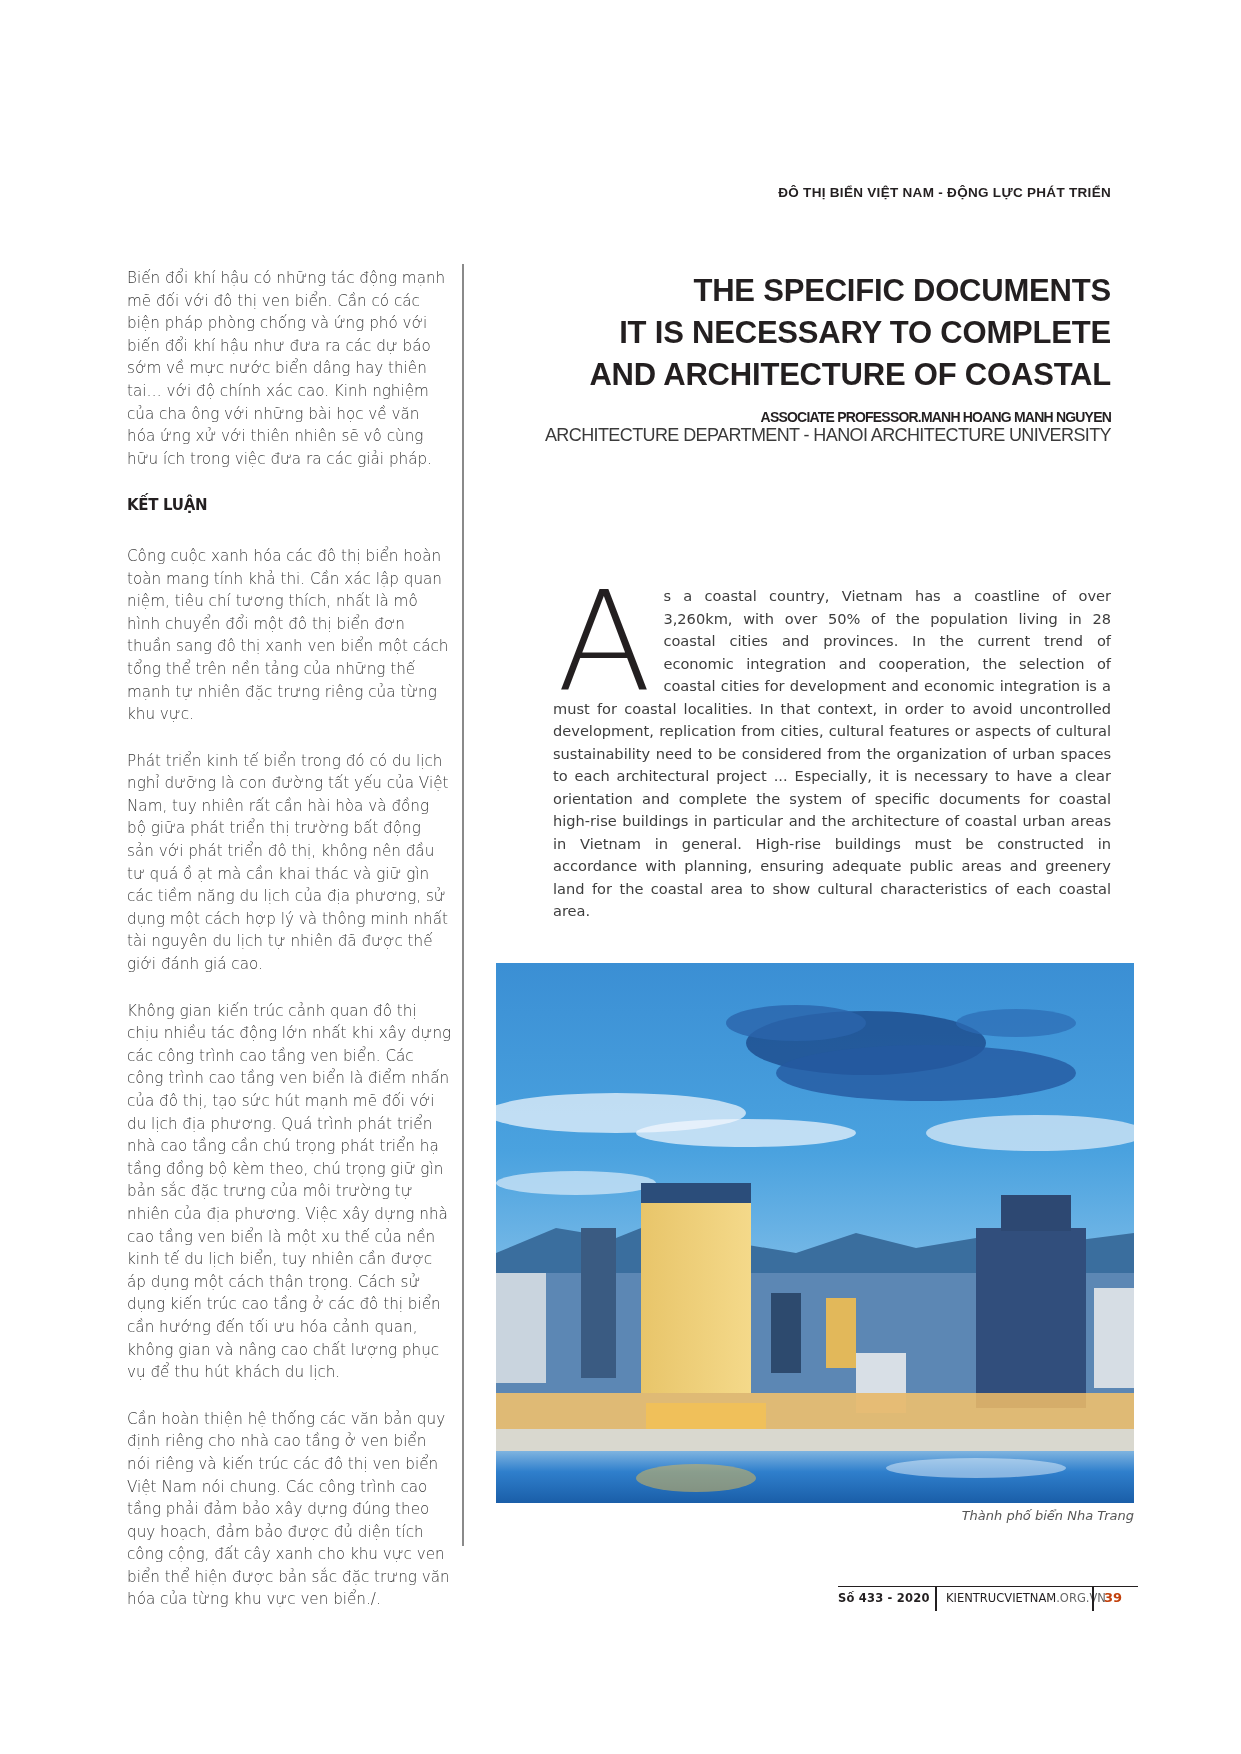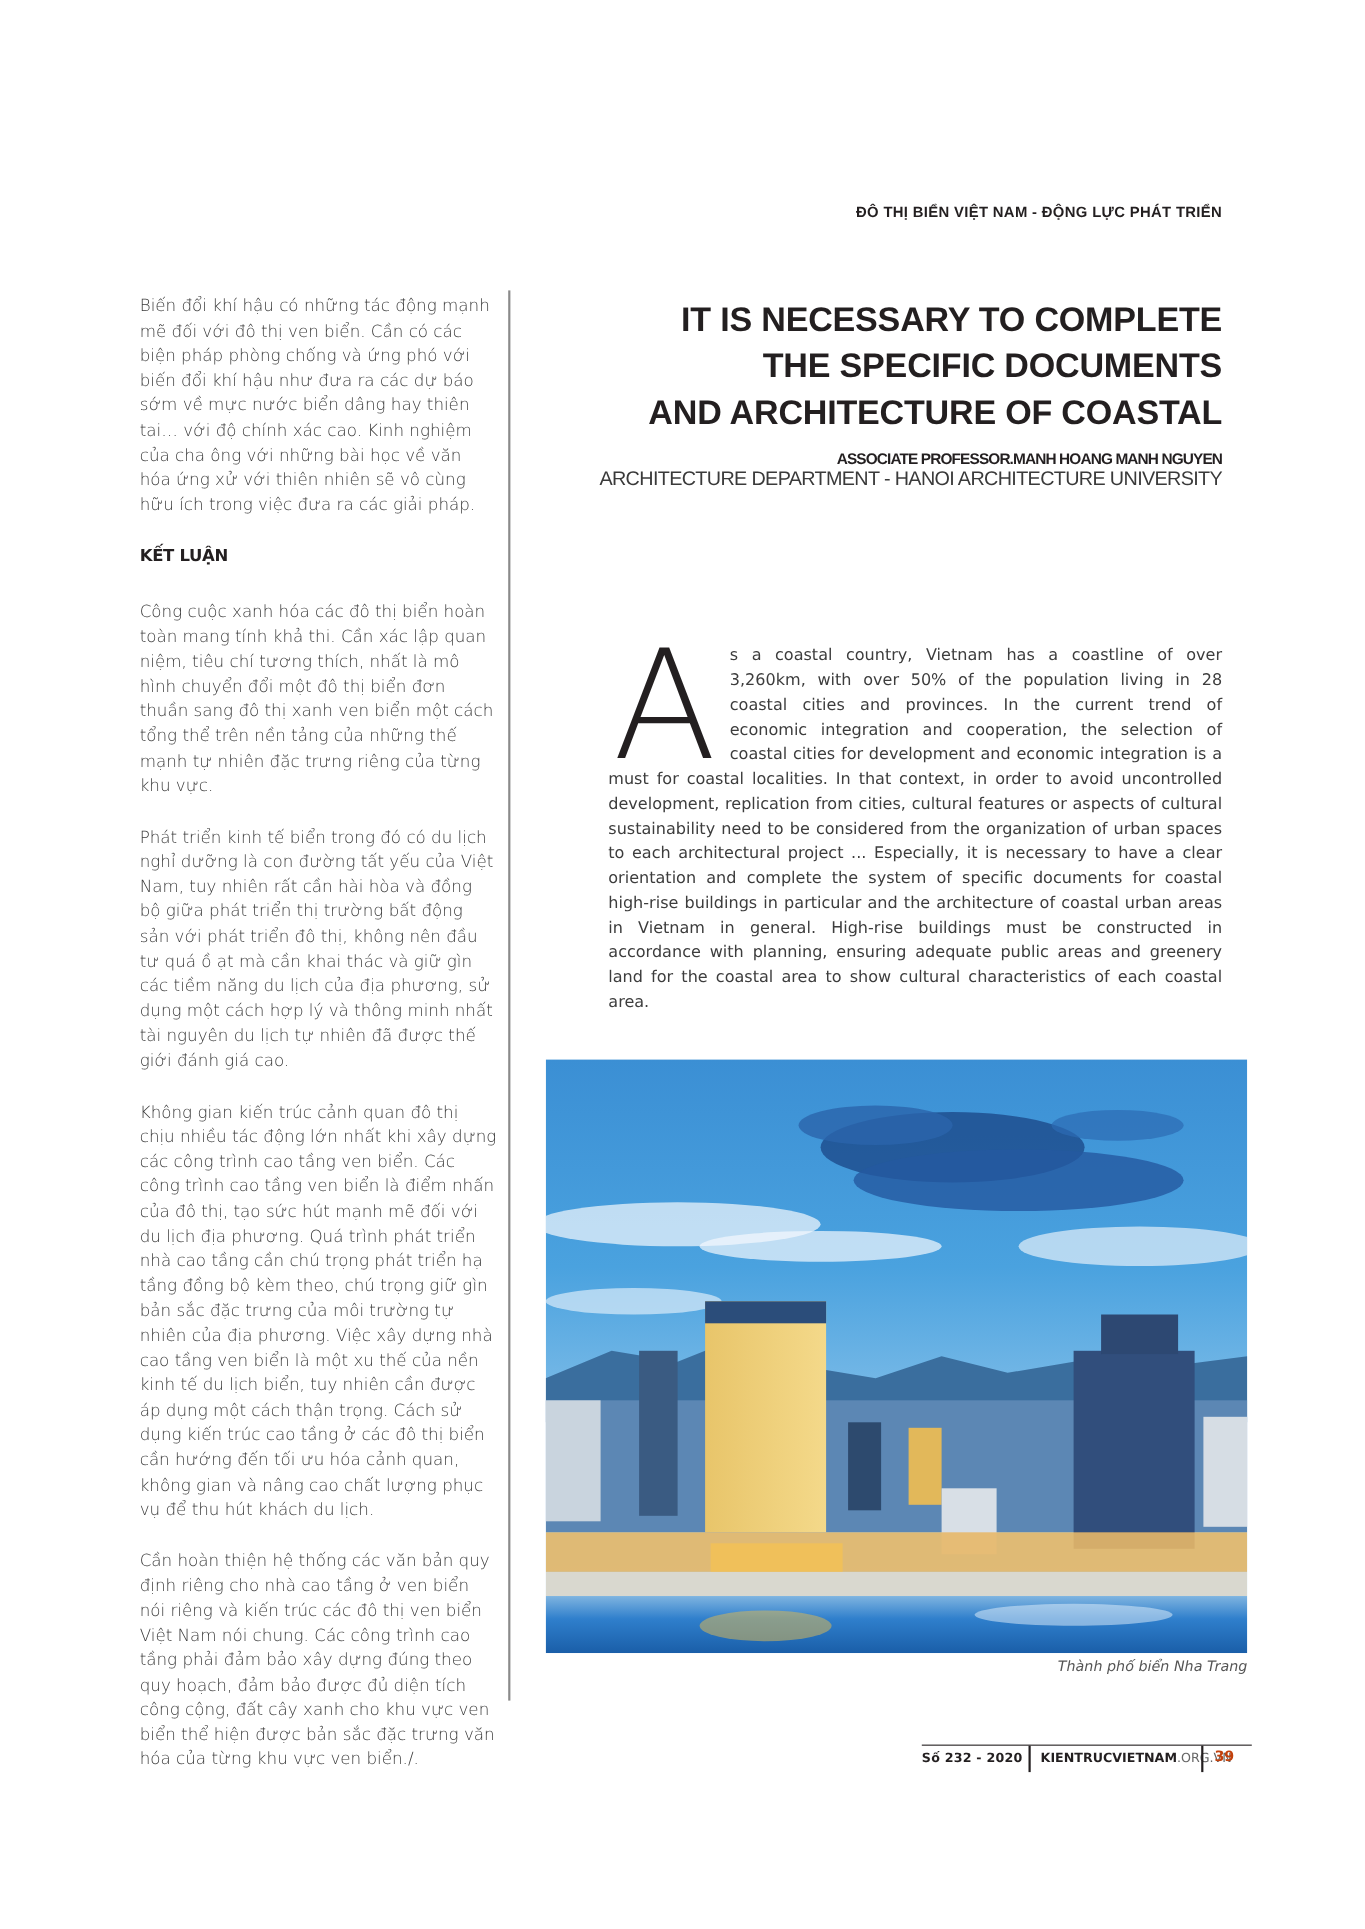--- a/index.html
+++ b/index.html
@@ -40,21 +40,21 @@
     .caption { position: absolute; right: 107px; top: 1508px; font-family: "DejaVu Sans", sans-serif;
       font-style: italic; font-size: 13px; color: #555; }
 
     .footer { position: absolute; left: 838px; top: 1586px; width: 300px; height: 24px;
       border-top: 1.5px solid #231f20; }
     .footer .issue { position: absolute; left: 0; top: 4px; font-family: "DejaVu Sans", sans-serif;
       font-weight: bold; font-size: 11.5px; color: #231f20; letter-spacing: 0.2px; }
     .footer .sep1 { position: absolute; left: 97px; top: 0; width: 1.5px; height: 24px; background: #231f20; }
     .footer .site { position: absolute; left: 108px; top: 4px; font-family: "DejaVu Sans", sans-serif;
       font-size: 11.5px; color: #231f20; }
-    .footer .site b { font-weight: bold; }
+    .footer .site b { font-weight: normal; }
     .footer .site span.light { color: #666; font-weight: normal; }
     .footer .sep2 { position: absolute; left: 254px; top: 0; width: 1.5px; height: 24px; background: #231f20; }
     .footer .page-num { position: absolute; left: 266px; top: 3px; font-family: "DejaVu Sans", sans-serif;
       font-weight: bold; font-size: 13px; color: #c2410c; }
   </style>
 </head>
 <body>
 
 <div class="running-header">ĐÔ THỊ BIỂN VIỆT NAM - ĐỘNG LỰC PHÁT TRIỂN</div>
 
@@ -64,22 +64,22 @@
   <p>Công cuộc xanh hóa các đô thị biển hoàn toàn mang tính khả thi. Cần xác lập quan niệm, tiêu chí tương thích, nhất là mô hình chuyển đổi một đô thị biển đơn thuần sang đô thị xanh ven biển một cách tổng thể trên nền tảng của những thế mạnh tự nhiên đặc trưng riêng của từng khu vực.</p>
   <p>Phát triển kinh tế biển trong đó có du lịch nghỉ dưỡng là con đường tất yếu của Việt Nam, tuy nhiên rất cần hài hòa và đồng bộ giữa phát triển thị trường bất động sản với phát triển đô thị, không nên đầu tư quá ồ ạt mà cần khai thác và giữ gìn các tiềm năng du lịch của địa phương, sử dụng một cách hợp lý và thông minh nhất tài nguyên du lịch tự nhiên đã được thế giới đánh giá cao.</p>
   <p>Không gian kiến trúc cảnh quan đô thị chịu nhiều tác động lớn nhất khi xây dựng các công trình cao tầng ven biển. Các công trình cao tầng ven biển là điểm nhấn của đô thị, tạo sức hút mạnh mẽ đối với du lịch địa phương. Quá trình phát triển nhà cao tầng cần chú trọng phát triển hạ tầng đồng bộ kèm theo, chú trọng giữ gìn bản sắc đặc trưng của môi trường tự nhiên của địa phương. Việc xây dựng nhà cao tầng ven biển là một xu thế của nền kinh tế du lịch biển, tuy nhiên cần được áp dụng một cách thận trọng. Cách sử dụng kiến trúc cao tầng ở các đô thị biển cần hướng đến tối ưu hóa cảnh quan, không gian và nâng cao chất lượng phục vụ để thu hút khách du lịch.</p>
   <p>Cần hoàn thiện hệ thống các văn bản quy định riêng cho nhà cao tầng ở ven biển nói riêng và kiến trúc các đô thị ven biển Việt Nam nói chung. Các công trình cao tầng phải đảm bảo xây dựng đúng theo quy hoạch, đảm bảo được đủ diện tích công cộng, đất cây xanh cho khu vực ven biển thể hiện được bản sắc đặc trưng văn hóa của từng khu vực ven biển./.</p>
 </div>
 
 <div class="col-divider"></div>
 
 <div class="title-block">
   <h1 class="title">
+    <div>THE SPECIFIC DOCUMENTS</div>
     <div>IT IS NECESSARY TO COMPLETE</div>
-    <div>THE SPECIFIC DOCUMENTS</div>
     <div>AND ARCHITECTURE OF COASTAL</div>
   </h1>
   <div class="author">ASSOCIATE PROFESSOR.MANH HOANG MANH NGUYEN</div>
   <div class="affiliation">ARCHITECTURE DEPARTMENT - HANOI ARCHITECTURE UNIVERSITY</div>
 </div>
 
 <div class="abstract">
   <span class="drop-cap">A</span>
   <span>s a coastal country, Vietnam has a coastline of over 3,260km, with over 50% of the population living in 28 coastal cities and provinces. In the current trend of economic integration and cooperation, the selection of coastal cities for development and economic integration is a must for coastal localities. In that context, in order to avoid uncontrolled development, replication from cities, cultural features or aspects of cultural sustainability need to be considered from the organization of urban spaces to each architectural project ... Especially, it is necessary to have a clear orientation and complete the system of specific documents for coastal high-rise buildings in particular and the architecture of coastal urban areas in Vietnam in general. High-rise buildings must be constructed in accordance with planning, ensuring adequate public areas and greenery land for the coastal area to show cultural characteristics of each coastal area.</span>
 </div>
@@ -136,18 +136,18 @@
     <rect x="0" y="466" width="638" height="22" fill="#d9d8cf"></rect>
 
     <rect x="0" y="488" width="638" height="52" fill="url(#sea)"></rect>
     <ellipse cx="200" cy="515" rx="60" ry="14" fill="#d6b65a" opacity="0.55"></ellipse>
     <ellipse cx="480" cy="505" rx="90" ry="10" fill="#e6f1fb" opacity="0.5"></ellipse>
   </svg>
 </div>
 <div class="caption">Thành phố biển Nha Trang</div>
 
 <div class="footer">
-  <span class="issue">Số 232 - 2020</span>
+  <span class="issue">Số 433 - 2020</span>
   <span class="sep1"></span>
   <span class="site"><b>KIENTRUCVIETNAM</b><span class="light">.ORG.VN</span></span>
   <span class="sep2"></span>
   <span class="page-num">39</span>
 </div>
 
 </body></html>

